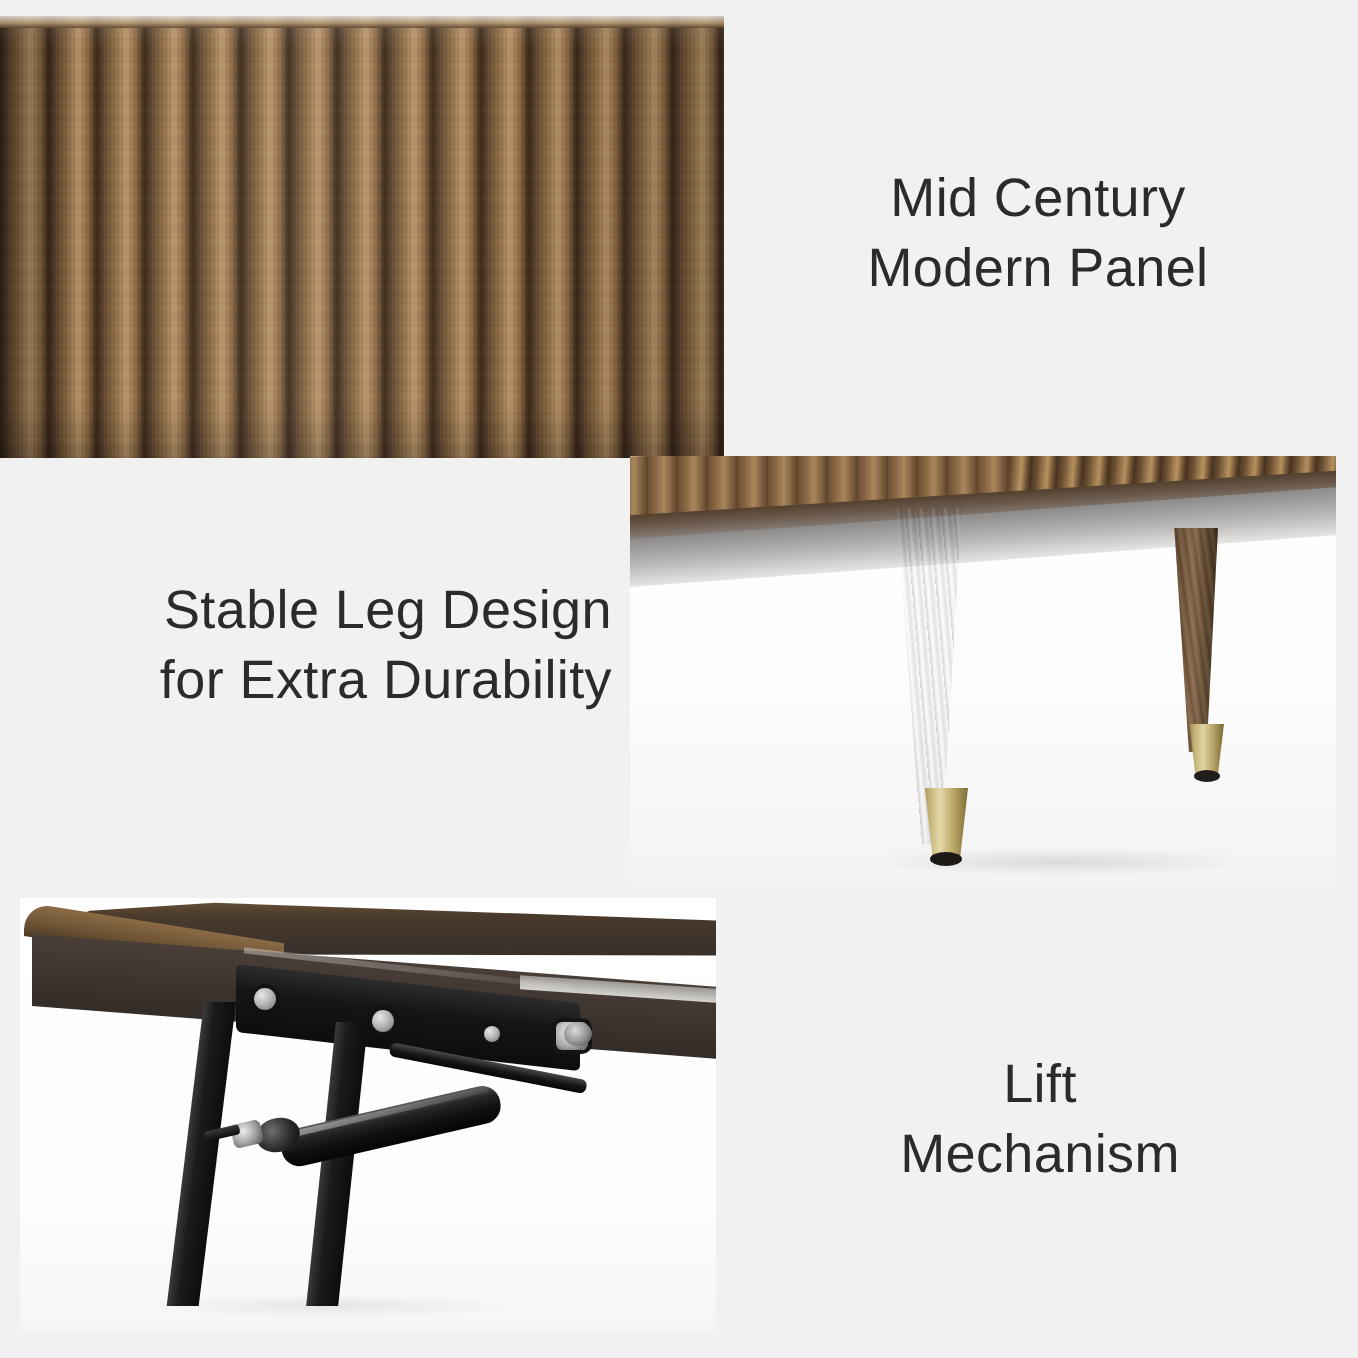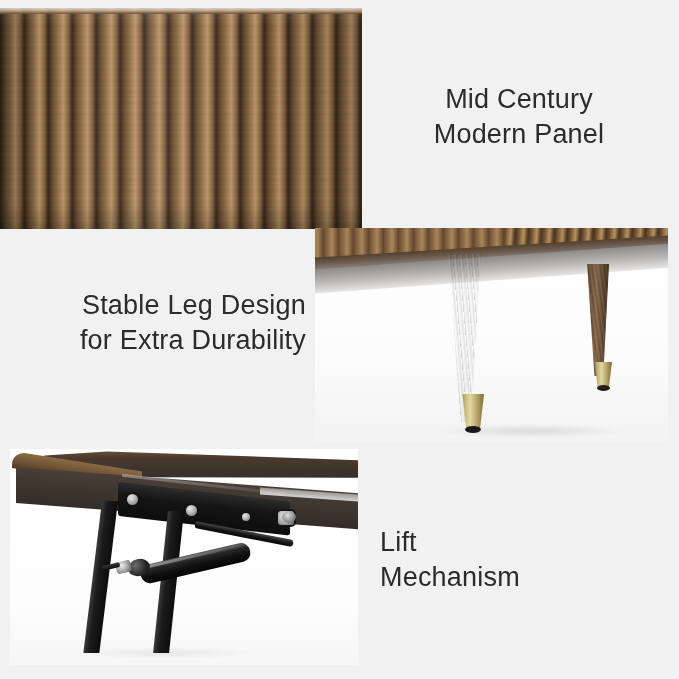--- a/index.html
+++ b/index.html
@@ -456,20 +456,21 @@
     left: 6px;
     top: 288px;
     width: 300px;
     text-align: right;
     font-size: 27px;
   }
   #caption-lift {
     left: 380px;
     top: 525px;
     width: 280px;
+    text-align: center;
     font-size: 27px;
   }
 </style>
 </head>
 <body>
 
 <div class="stage">
 
   <div class="photo" id="panel-fluted">
     <div class="flutes"></div>

